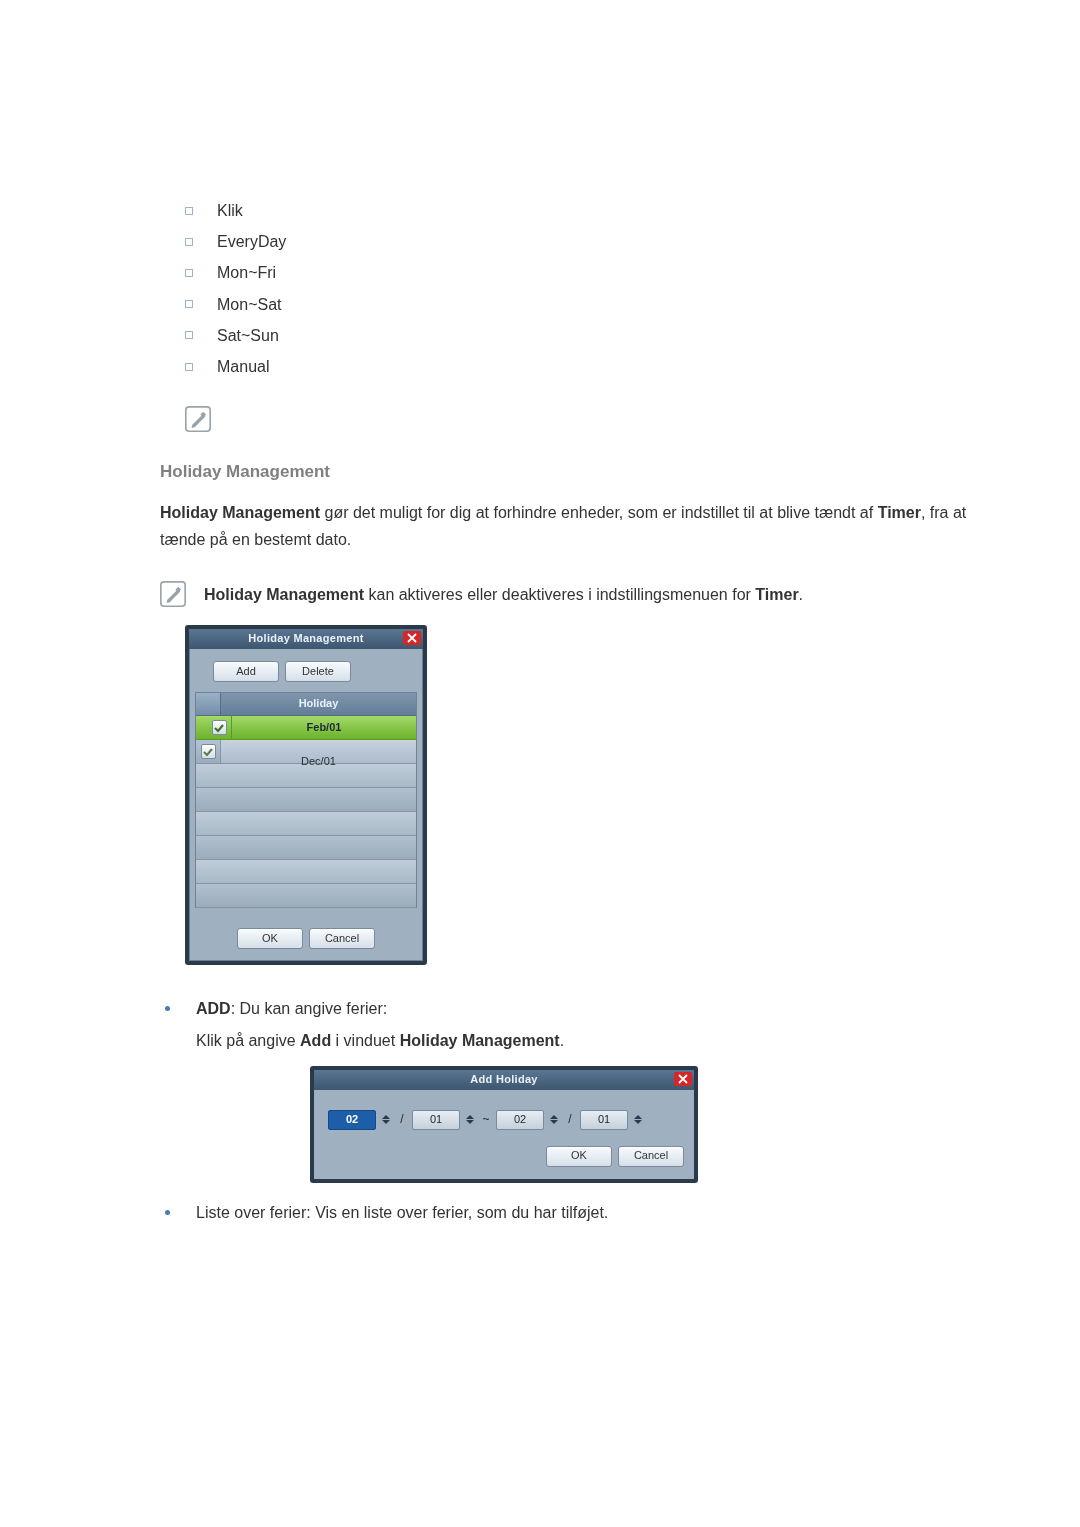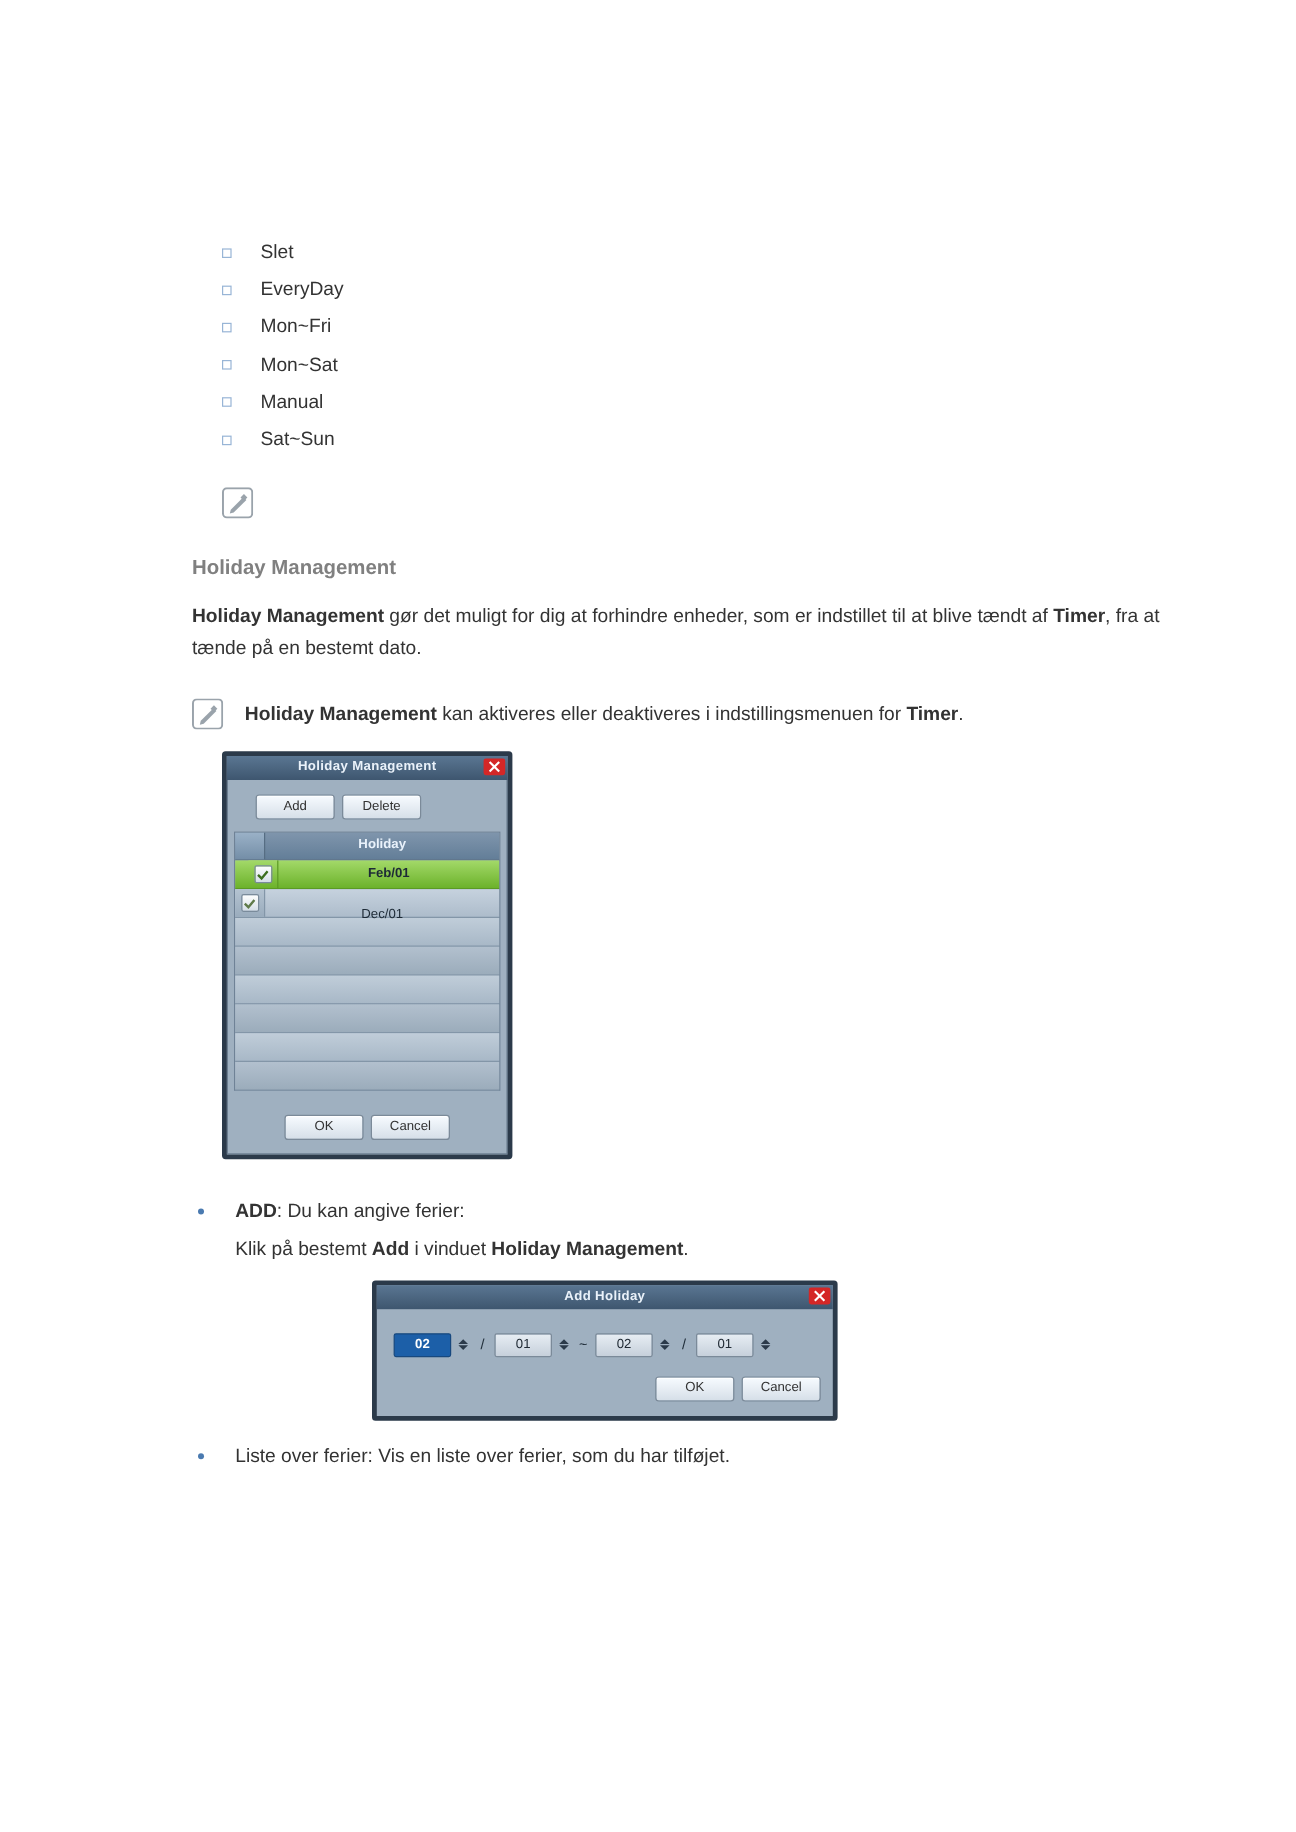--- a/index.html
+++ b/index.html
@@ -205,41 +205,41 @@
     padding:0 10px 12px 10px;
   }
 
 </style>
 </head>
 <body>
 
 <div class="top-opts">
   <div class="opt">
     <span class="sq-bullet"></span>
-    <span class="opt-label">Slet</span>
+    <span class="opt-label">Klik</span>
   </div>
   <div class="opt">
     <span class="sq-bullet"></span>
     <span class="opt-label">EveryDay</span>
   </div>
   <div class="opt">
     <span class="sq-bullet"></span>
     <span class="opt-label">Mon~Fri</span>
   </div>
   <div class="opt">
     <span class="sq-bullet"></span>
     <span class="opt-label">Mon~Sat</span>
   </div>
   <div class="opt">
     <span class="sq-bullet"></span>
+    <span class="opt-label">Sat~Sun</span>
+  </div>
+  <div class="opt">
+    <span class="sq-bullet"></span>
     <span class="opt-label">Manual</span>
-  </div>
-  <div class="opt">
-    <span class="sq-bullet"></span>
-    <span class="opt-label">Sat~Sun</span>
   </div>
 </div>
 
 <div class="icon-row">
   <span class="pen-icon">
     <svg viewBox="0 0 32 32">
         <rect x="1" y="1" width="30" height="30" rx="4" fill="none" stroke="#9aa3ab" stroke-width="2"></rect>
         <path d="M9 23 L22 10 L25 13 L12 26 L8 27 Z" fill="#9aa3ab"></path>
         <rect x="20" y="8" width="5" height="5" transform="rotate(45 22.5 10.5)" fill="#9aa3ab"></rect>
       </svg>
@@ -342,21 +342,21 @@
   </div>
 </div>
 
 <div class="desc-list">
 
   <div class="desc-item">
     <span class="dot"></span>
     <div class="desc-body">
       <span class="b">ADD</span><span>: Du kan angive ferier:</span>
       <div class="desc-sub">
-        <span>Klik på bestemt </span><span class="b">Add</span><span> i vinduet </span><span class="b">Holiday Management</span><span>.</span>
+        <span>Klik på angive </span><span class="b">Add</span><span> i vinduet </span><span class="b">Holiday Management</span><span>.</span>
       </div>
 
       
       <div class="dlg2">
         <div class="dlg-title">
           <span>Add Holiday</span>
           <span class="dlg-close">
             <svg viewBox="0 0 10 10">
                 <path d="M1 1 L9 9 M9 1 L1 9" stroke="#fff" stroke-width="1.8"></path>
               </svg>

